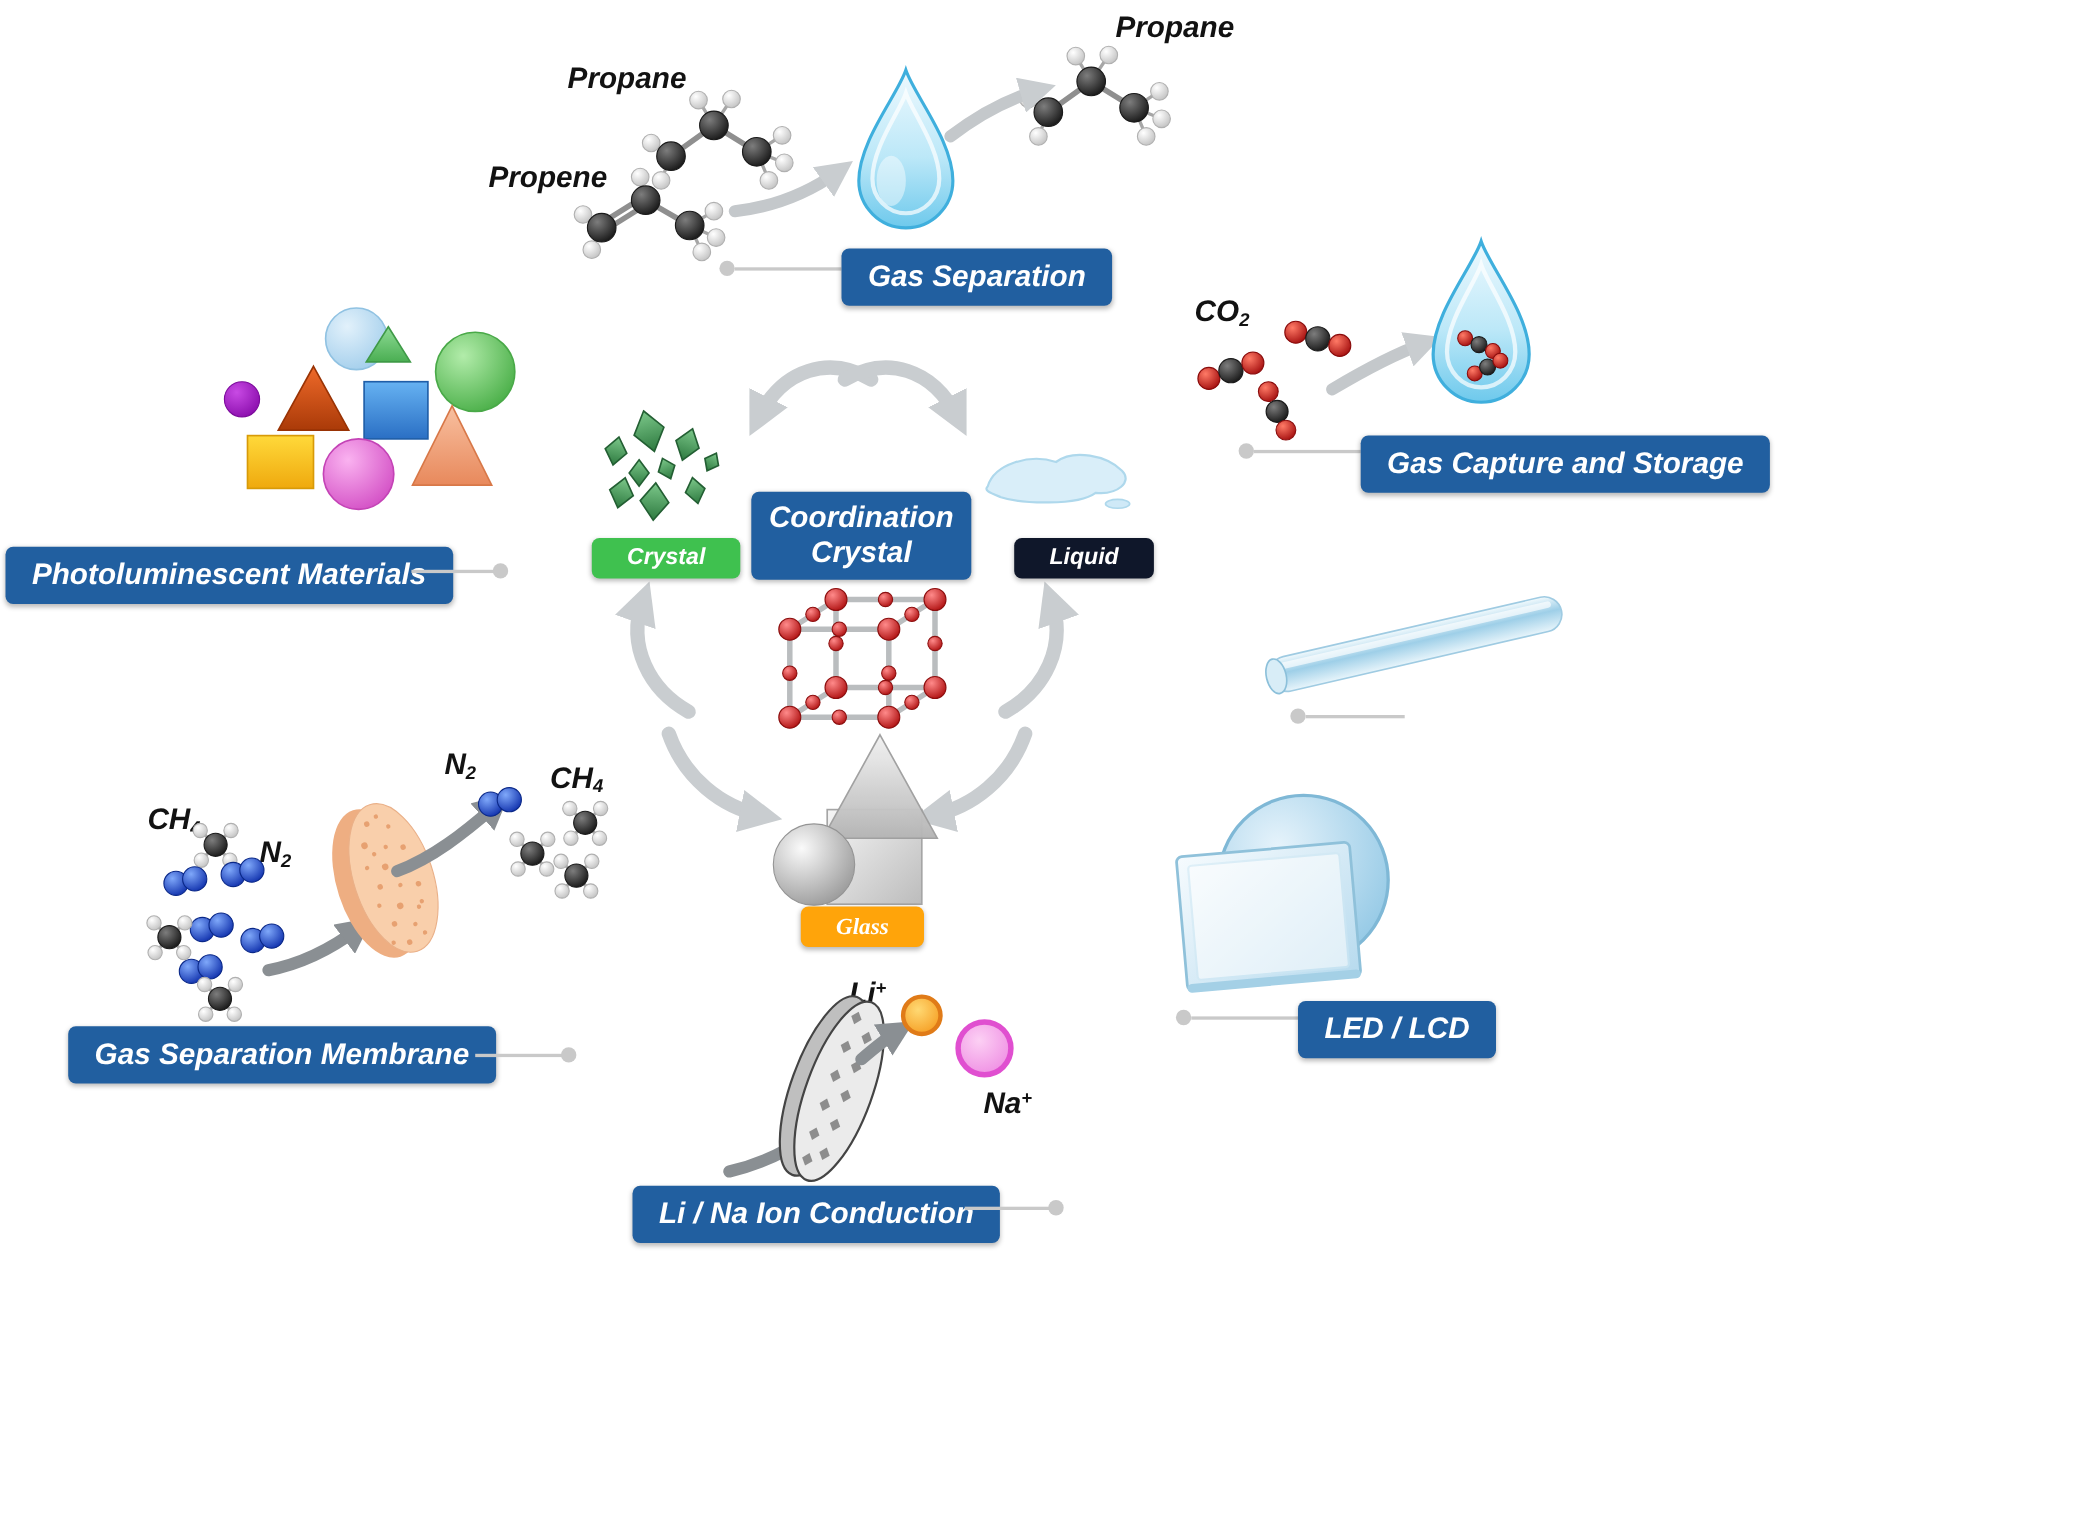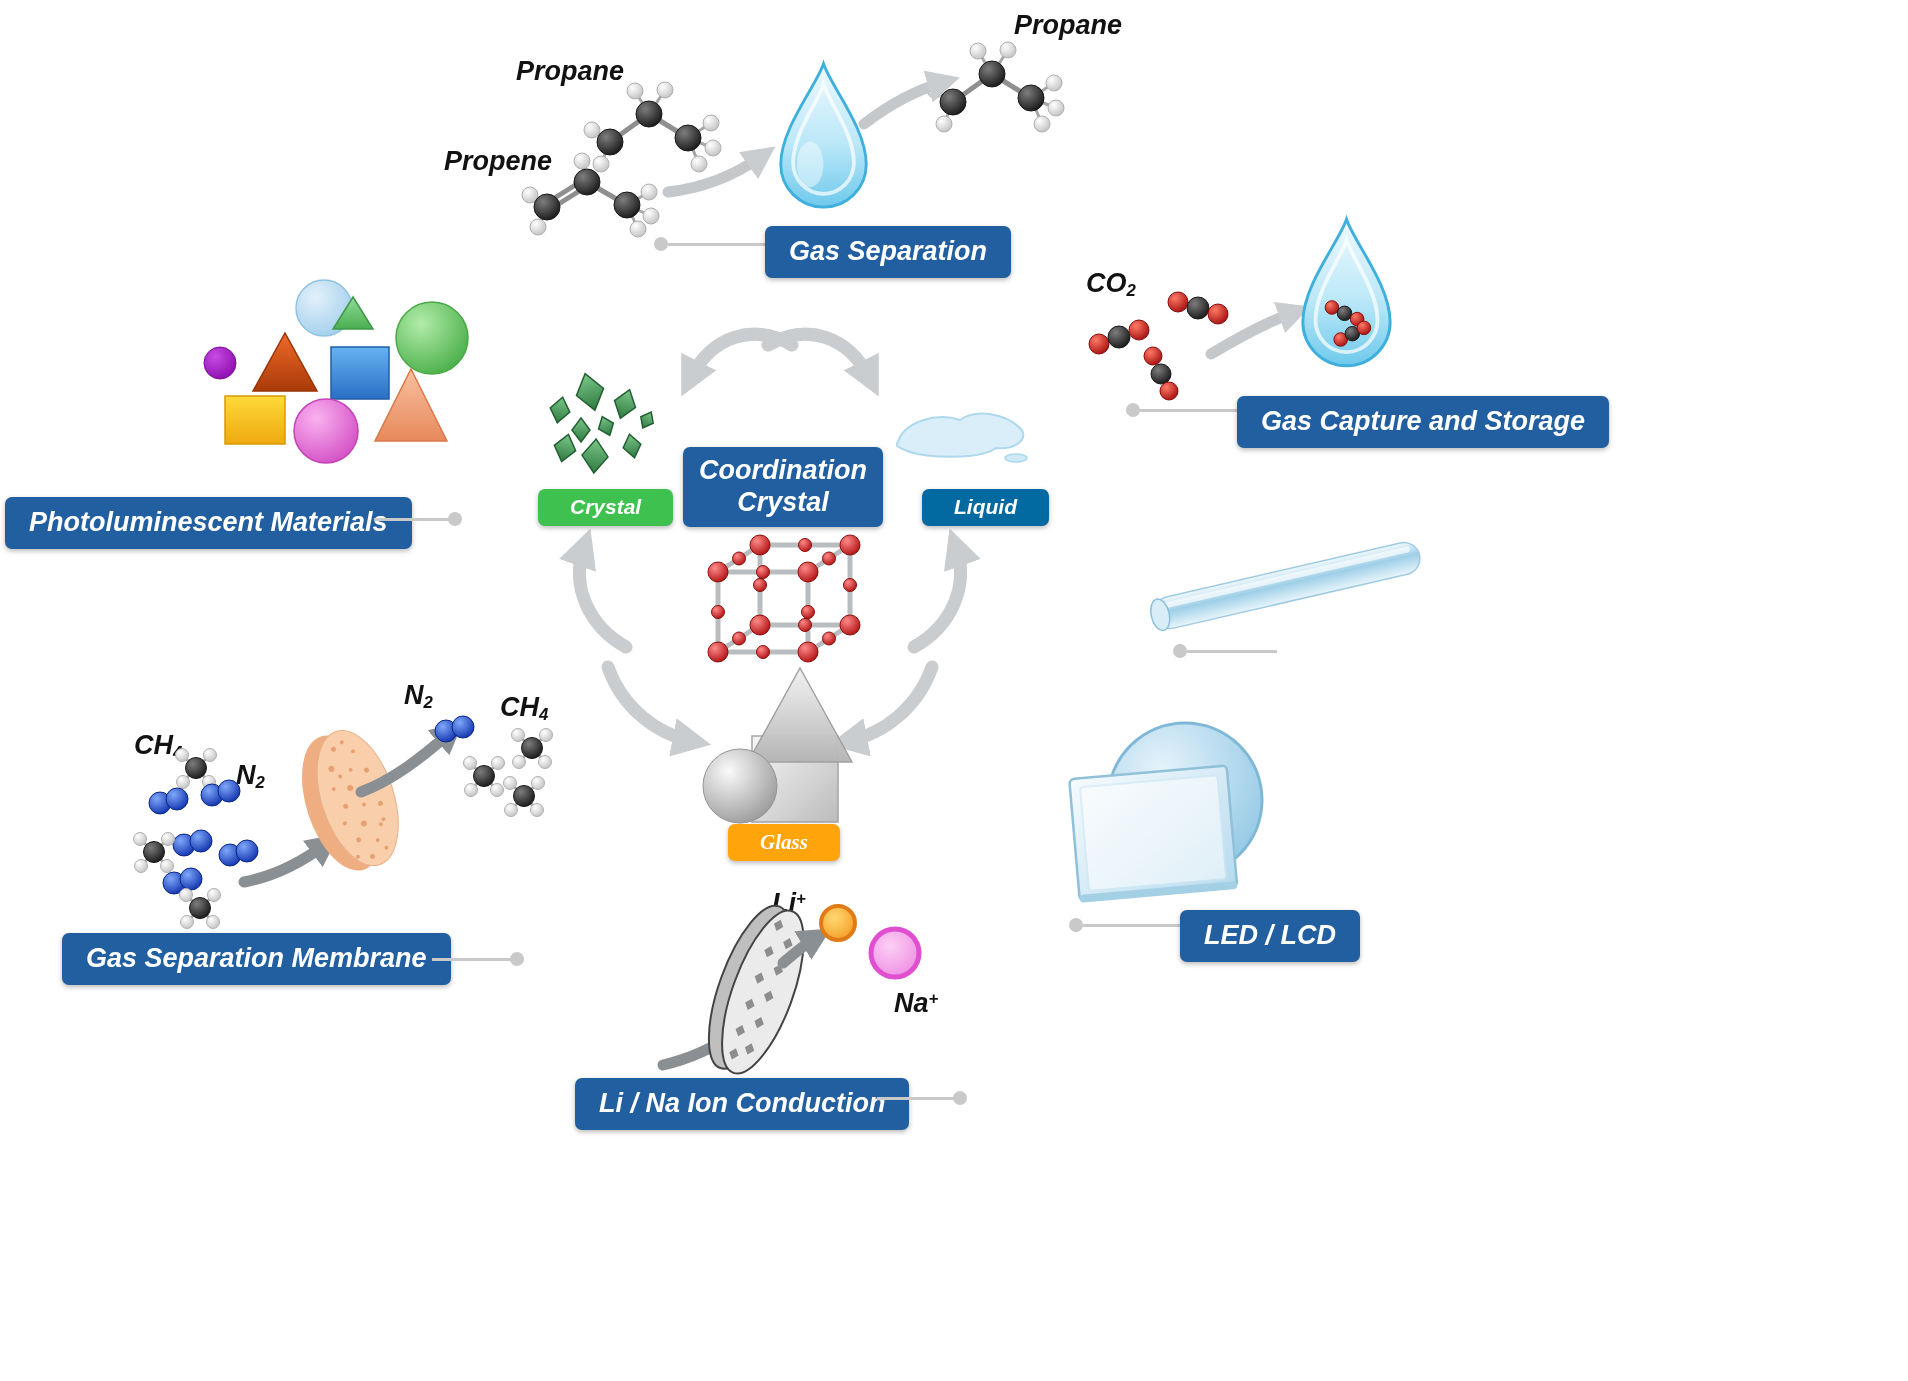--- a/index.html
+++ b/index.html
@@ -10,21 +10,21 @@
   svg { display:block; overflow:visible; }
 
   .badge {
     position:absolute; background:#215fa0; color:#ffffff;
     font-style:italic; font-weight:bold; font-size:27px; line-height:1.18;
     padding:10px 24px; border-radius:7px; white-space:nowrap; text-align:center;
     box-shadow:0 2px 5px rgba(0,0,0,.28);
   }
   .badge.small { font-size:21px; padding:6px 32px; }
   .badge.green  { background:#3fc14f; }
-  .badge.cyan   { background:#0369a1; }
+  .badge.cyan   { background:#0f172a; }
   .badge.orange { background:#ffa40a;font-family:Liberation Serif, serif; }
   .badge .line { display:block; }
 
   .mol-label { position:absolute; color:#121212; font-style:italic; font-weight:bold; font-size:27px; white-space:nowrap; }
   .mol-label sub { font-size:0.62em; vertical-align:-0.25em; }
   .mol-label sup { font-size:0.62em; vertical-align:0.5em; }
 
   .connector { position:absolute; height:3px; background:#c9c9c9; }
   .dot { position:absolute; width:14px; height:14px; border-radius:50%; background:#c9c9c9; }
 

